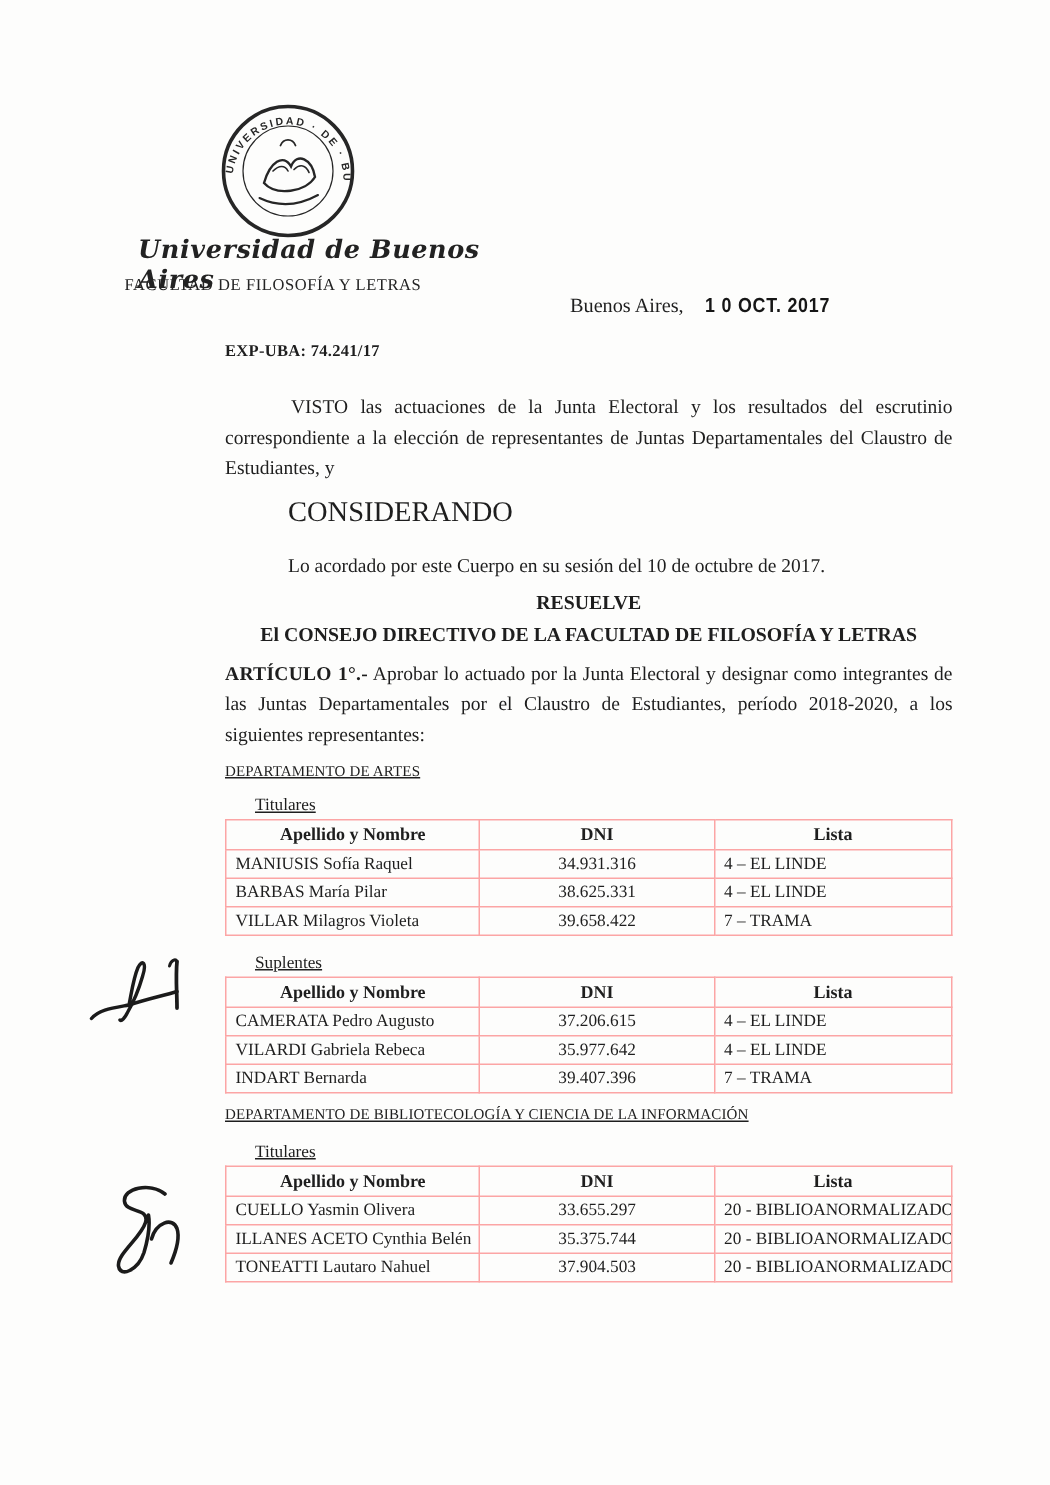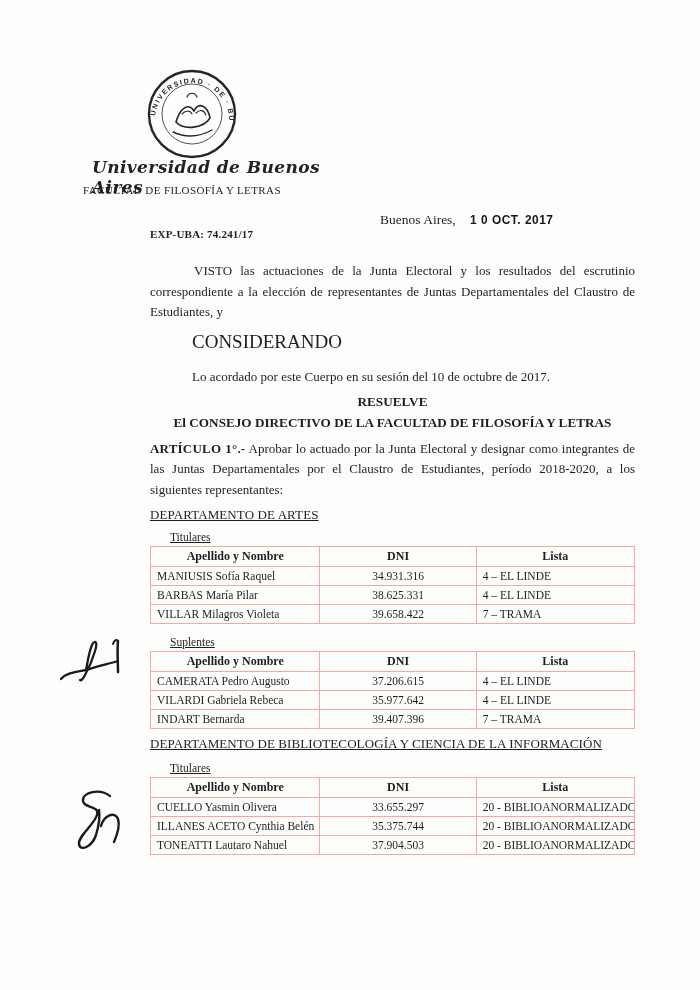--- a/index.html
+++ b/index.html
@@ -14,40 +14,40 @@
   .uni-script{
     position:absolute;left:92px;top:157px;width:230px;
     font-family:"DejaVu Serif",serif;font-style:italic;font-weight:700;
     font-size:17px;letter-spacing:.4px;color:#222;
   }
   .faculty{
     position:absolute;left:83px;top:184px;
     font-size:11px;letter-spacing:.4px;color:#242424;
   }
   .dateline{
-    position:absolute;left:380px;top:212px;font-size:13.5px;white-space:nowrap;
+    position:absolute;left:380px;top:196px;font-size:13.5px;white-space:nowrap;
   }
   .date-stamp{
     display:inline-block;margin-left:14px;
     font-family:"Liberation Sans",sans-serif;font-weight:700;
     font-size:13.5px;letter-spacing:.6px;transform:scaleX(.88);
     transform-origin:left center;color:#161616;
   }
 
   
   .content{position:absolute;left:150px;top:226px;width:485px;}
   .exp{font-weight:700;font-size:11px;letter-spacing:.2px;line-height:17px;}
   .p{font-size:13px;line-height:20.5px;text-align:justify;margin:0;}
   .visto{margin-top:18px;text-indent:44px;}
   .considerando{margin:10px 0 4px 42px;font-size:19px;line-height:18px;}
   .acordado{margin:17px 0 0 42px;font-size:13px;line-height:18px;}
   .res-heading{margin-top:5px;text-align:center;font-weight:700;font-size:13.2px;line-height:21px;}
   .articulo{margin-top:6px;}
   .articulo b{letter-spacing:.2px;}
-  .dept{margin-top:7px;font-size:13px;line-height:16px;text-decoration:underline;white-space:nowrap;letter-spacing:.1px;}
+  .dept{margin-top:7px;font-size:10px;line-height:16px;text-decoration:underline;white-space:nowrap;letter-spacing:.1px;}
   .dept.second{}
   .tlabel{margin-top:8px;margin-bottom:3px;font-size:11.5px;line-height:12px;text-decoration:underline;margin-left:20px;}
   .tlabel.gap{margin-top:12px;}
 
   
   table.roster{width:100%;border-collapse:collapse;table-layout:fixed;}
   table.roster col.c1{width:35%;}
   table.roster col.c2{width:32.3%;}
   table.roster col.c3{width:32.7%;}
   table.roster th,table.roster td{border:1px solid #fca5a5;overflow:hidden;white-space:nowrap;}

